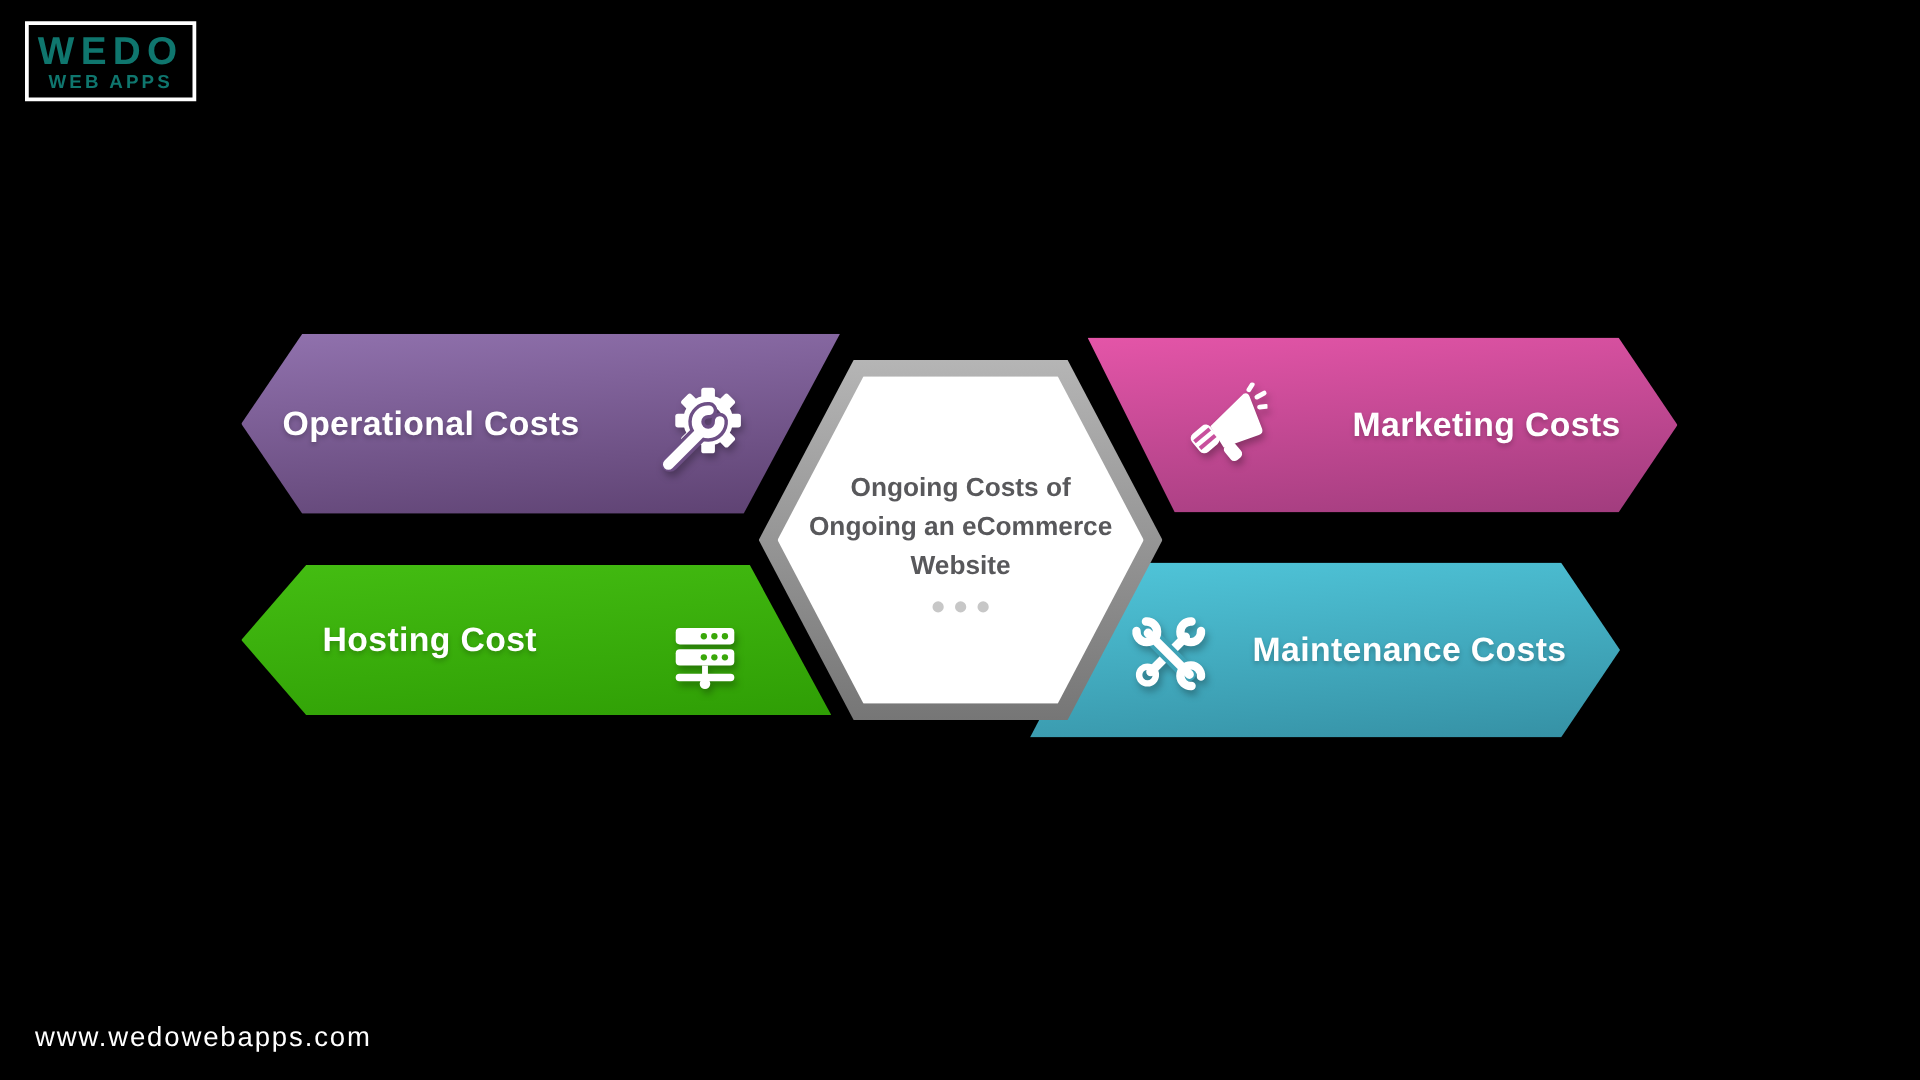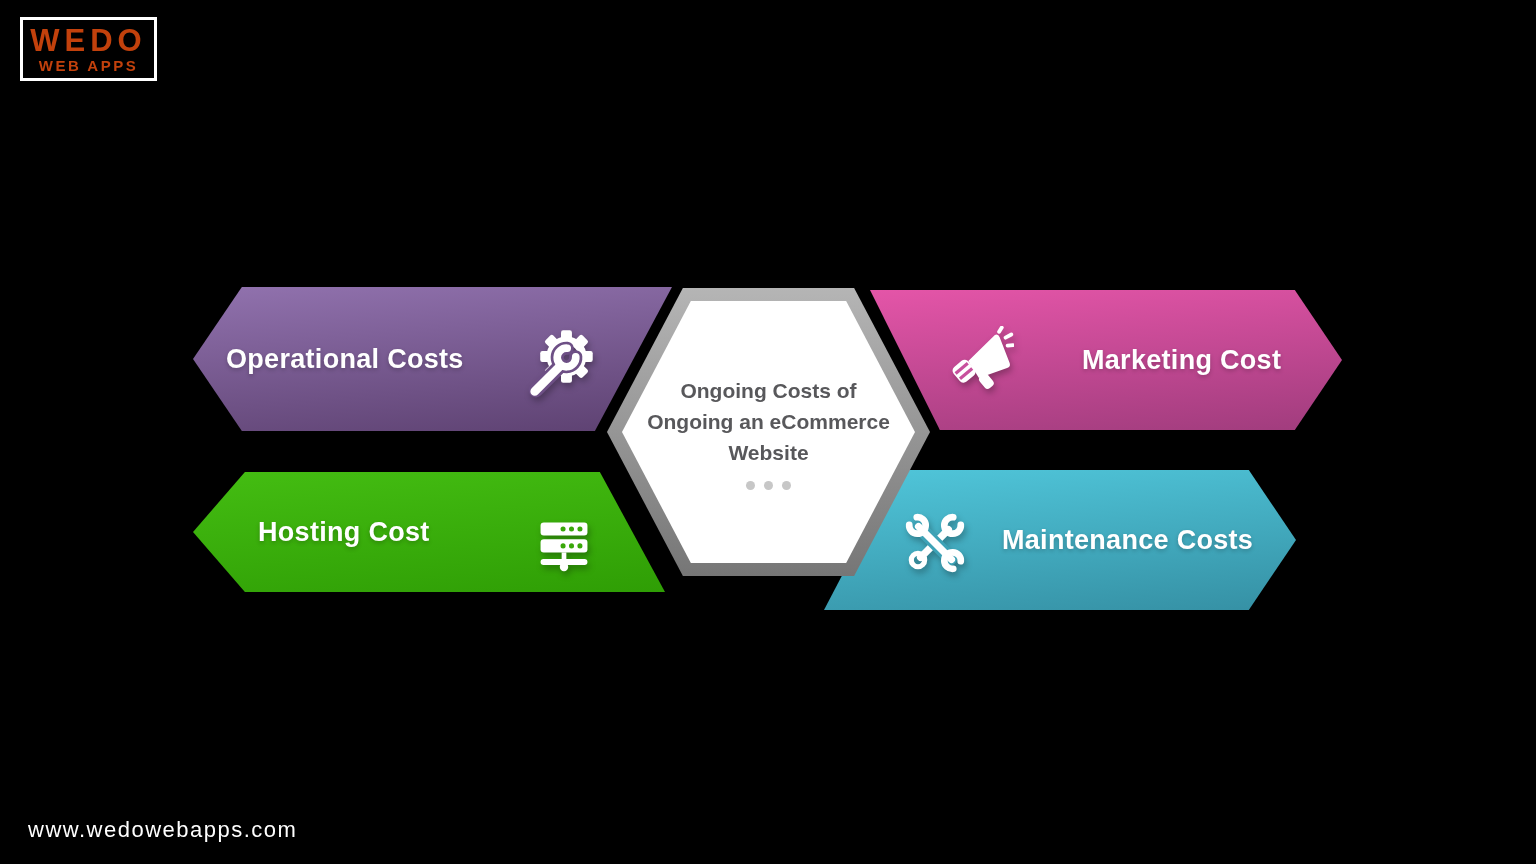--- a/index.html
+++ b/index.html
@@ -15,33 +15,33 @@
   }
 
   
   .logo-box {
     position: absolute;
     left: 20px; top: 17px;
     width: 137px; height: 64px;
     border: 3px solid #fff;
     display: flex; flex-direction: column;
     align-items: center; justify-content: center;
-    color: #c2410c;
+    color: #0f766e;
   }
   .logo-line1 {
     font-size: 31px; font-weight: 700; letter-spacing: 5px;
     line-height: 32px;
   }
   .logo-line2 {
     font-size: 15px; font-weight: 700; letter-spacing: 2.5px;
     line-height: 17px;
   }
 
   
-  .banner { position: absolute; margin-top: 20px; }
+  .banner { position: absolute; }
   .banner-operational {
     left: 193px; top: 267px; width: 479px; height: 144px;
     clip-path: polygon(0% 50%, 10.2% 0%, 100% 0%, 83.9% 100%, 10.2% 100%);
   }
   .banner-marketing {
     left: 870px; top: 270px; width: 472px; height: 140px;
     clip-path: polygon(0% 0%, 90% 0%, 100% 50%, 90% 100%, 14.8% 100%);
   }
   .banner-hosting {
     left: 193px; top: 452px; width: 472px; height: 120px;
@@ -141,21 +141,21 @@
         <line x1="9.5" y1="39" x2="24.5" y2="39"></line>
         <line x1="9.5" y1="45.5" x2="24.5" y2="45.5"></line>
       </g>
       <rect x="33" y="45" width="10" height="14" rx="3.5" transform="rotate(-40 38 52)" fill="#fff"></rect>
       <g stroke="#fff" stroke-width="3.6" stroke-linecap="round">
         <line x1="50" y1="5.5" x2="52.5" y2="1.5"></line>
         <line x1="56" y1="11" x2="61.5" y2="8"></line>
         <line x1="58" y1="18.5" x2="63" y2="18"></line>
       </g>
     </svg>
-    <span class="banner-label label-marketing">Marketing Cost</span>
+    <span class="banner-label label-marketing">Marketing Costs</span>
   </div>
 
   <div class="banner banner-hosting" style="background: linear-gradient(175deg, rgb(68, 189, 18) 0%, rgb(47, 158, 5) 100%);">
     <span class="banner-label label-hosting">Hosting Cost</span>
     <svg class="banner-icon icon-server" viewBox="0 0 64 64">
       <rect x="7" y="9" width="50" height="14" rx="3.5" fill="#fff"></rect>
       <circle cx="31" cy="16" r="2.7" fill="#39a709"></circle>
       <circle cx="40" cy="16" r="2.7" fill="#39a709"></circle>
       <circle cx="49" cy="16" r="2.7" fill="#39a709"></circle>
       <rect x="7" y="27" width="50" height="14" rx="3.5" fill="#fff"></rect>

